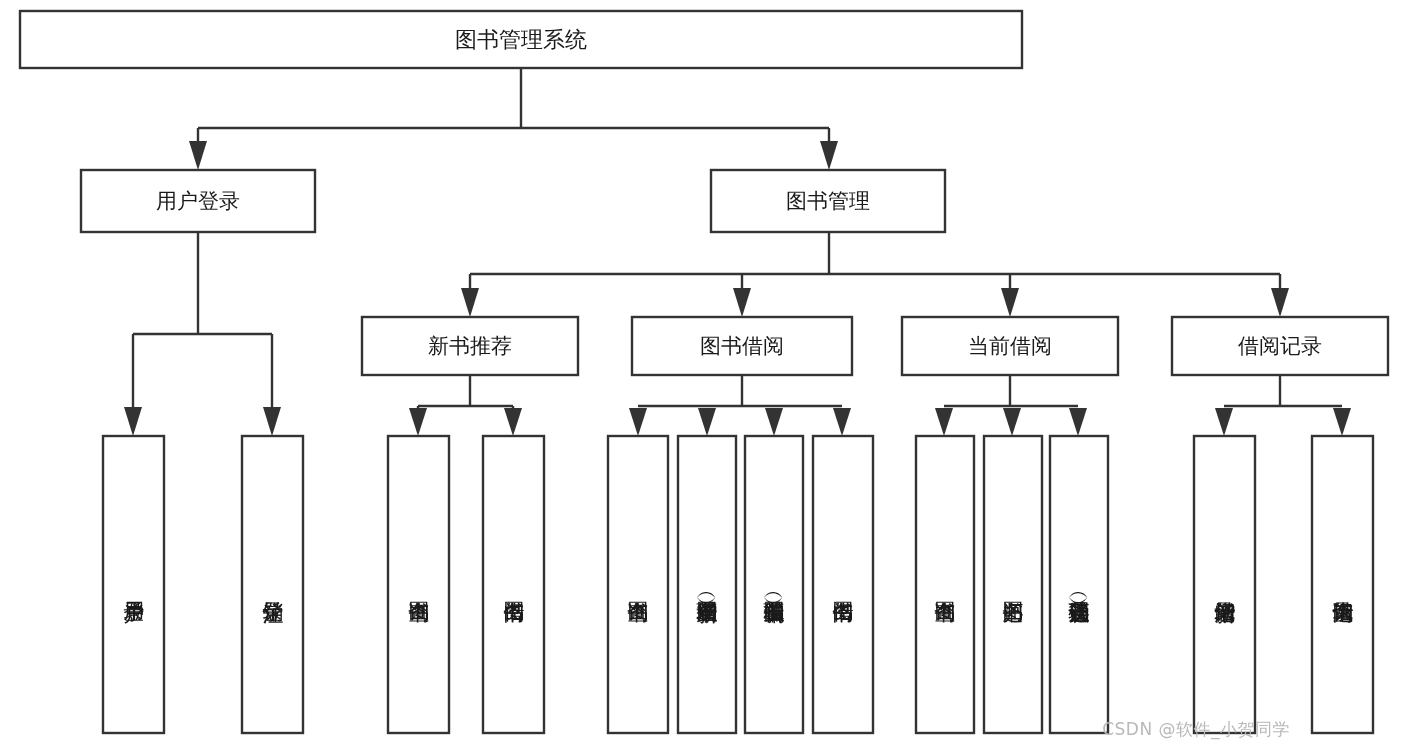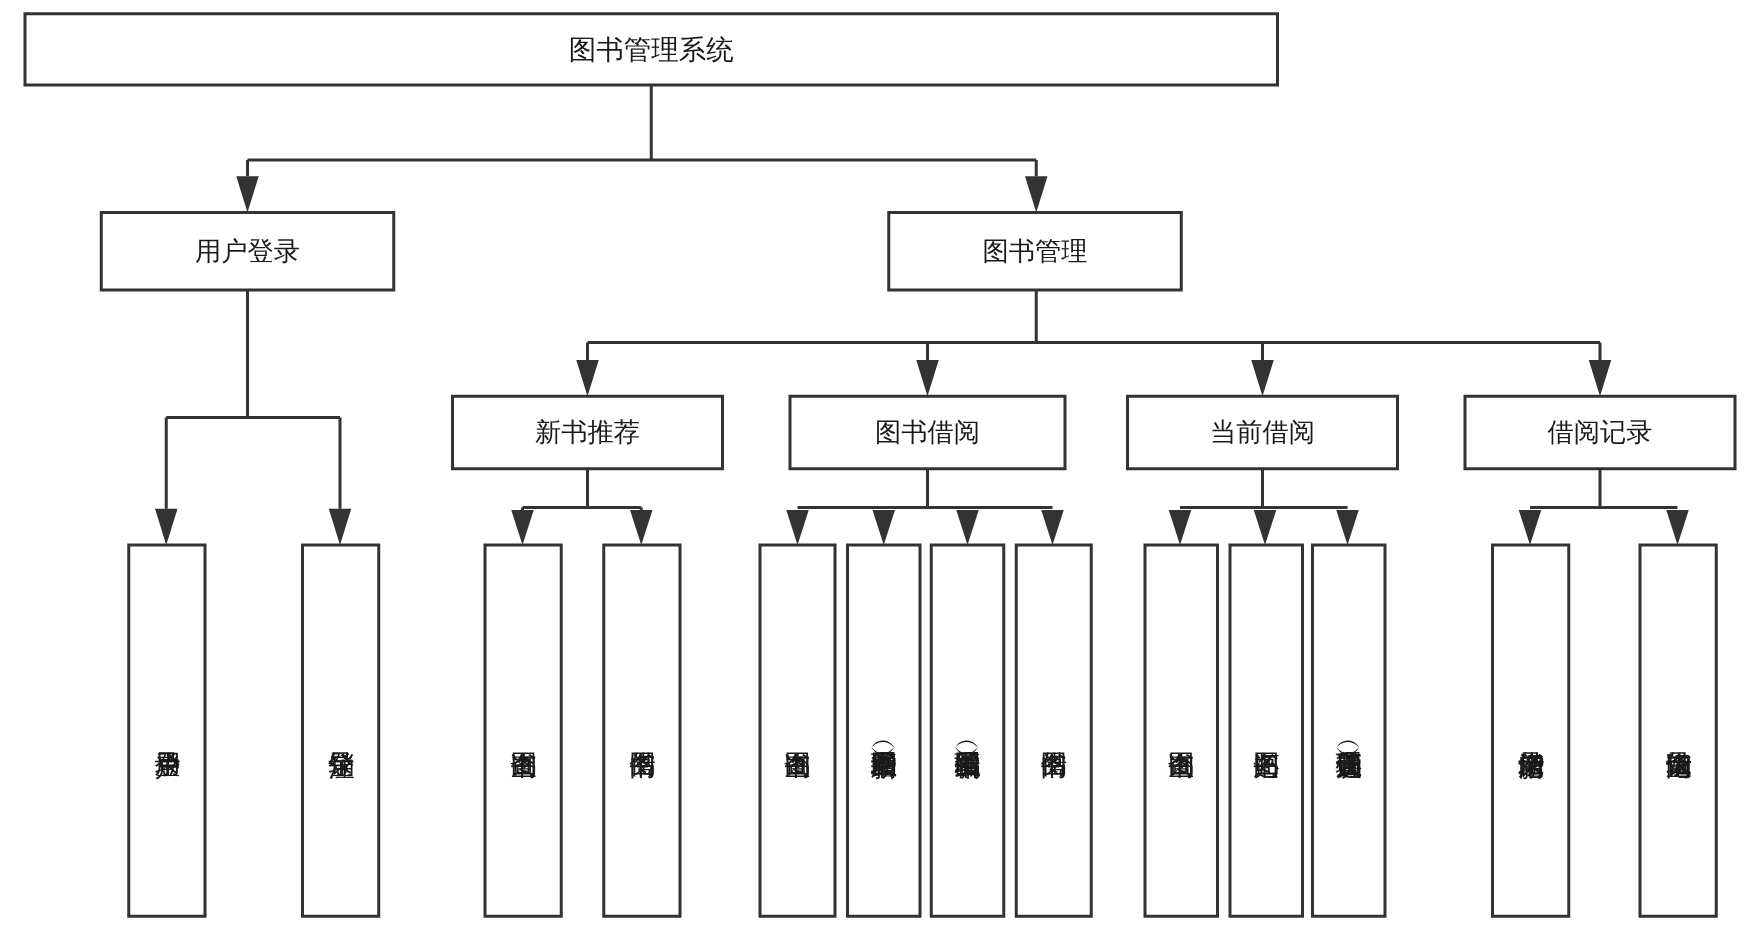--- a/index.html
+++ b/index.html
@@ -199,13 +199,14 @@
 
       <text class="leaf-label" x="945" y="585" writing-mode="tb" style="writing-mode:vertical-rl; text-orientation:upright; dominant-baseline:central;">查询图书</text>
       <text class="leaf-label" x="1013" y="585" writing-mode="tb" style="writing-mode:vertical-rl; text-orientation:upright; dominant-baseline:central;">归还图书</text>
       <text class="leaf-label" x="1079" y="585" writing-mode="tb" style="writing-mode:vertical-rl; text-orientation:upright; dominant-baseline:central;">确认归还（管理员）</text>
 
       <text class="leaf-label" x="1225" y="585" writing-mode="tb" style="writing-mode:vertical-rl; text-orientation:upright; dominant-baseline:central;">新增借阅记录</text>
       <text class="leaf-label" x="1343" y="585" writing-mode="tb" style="writing-mode:vertical-rl; text-orientation:upright; dominant-baseline:central;">查询借阅记录</text>
     </g>
   </svg>
 
+  <div class="watermark">CSDN @软件_小贺同学</div>
 </div>
 
 </body></html>

